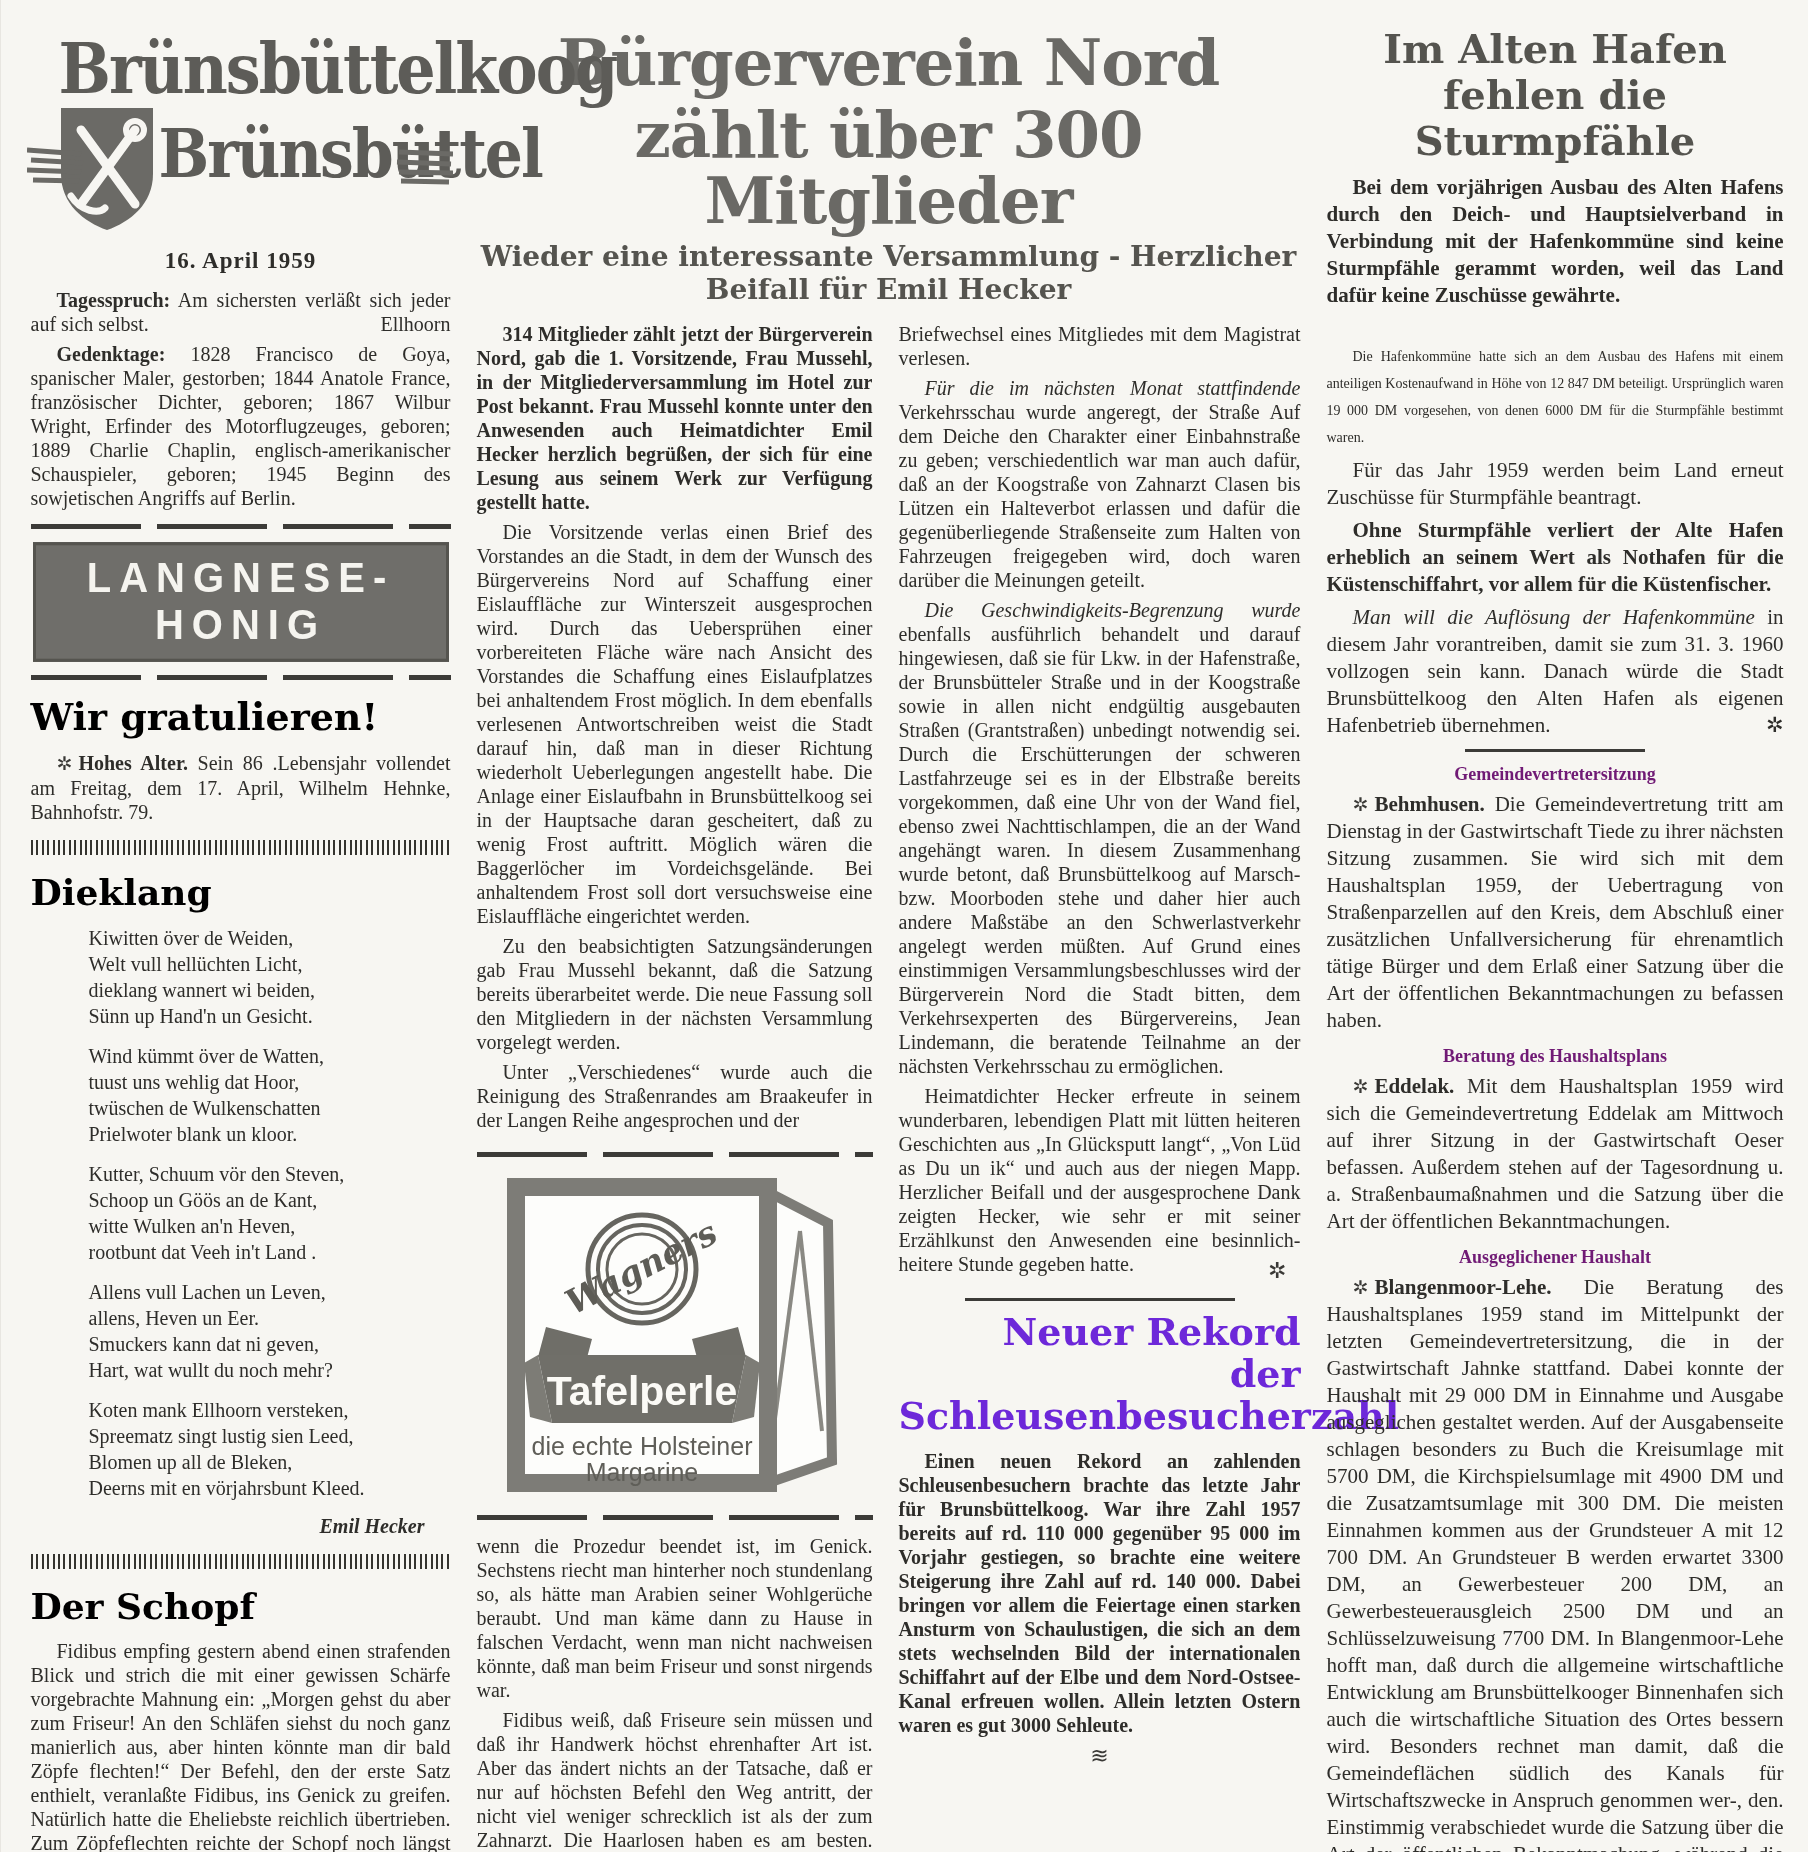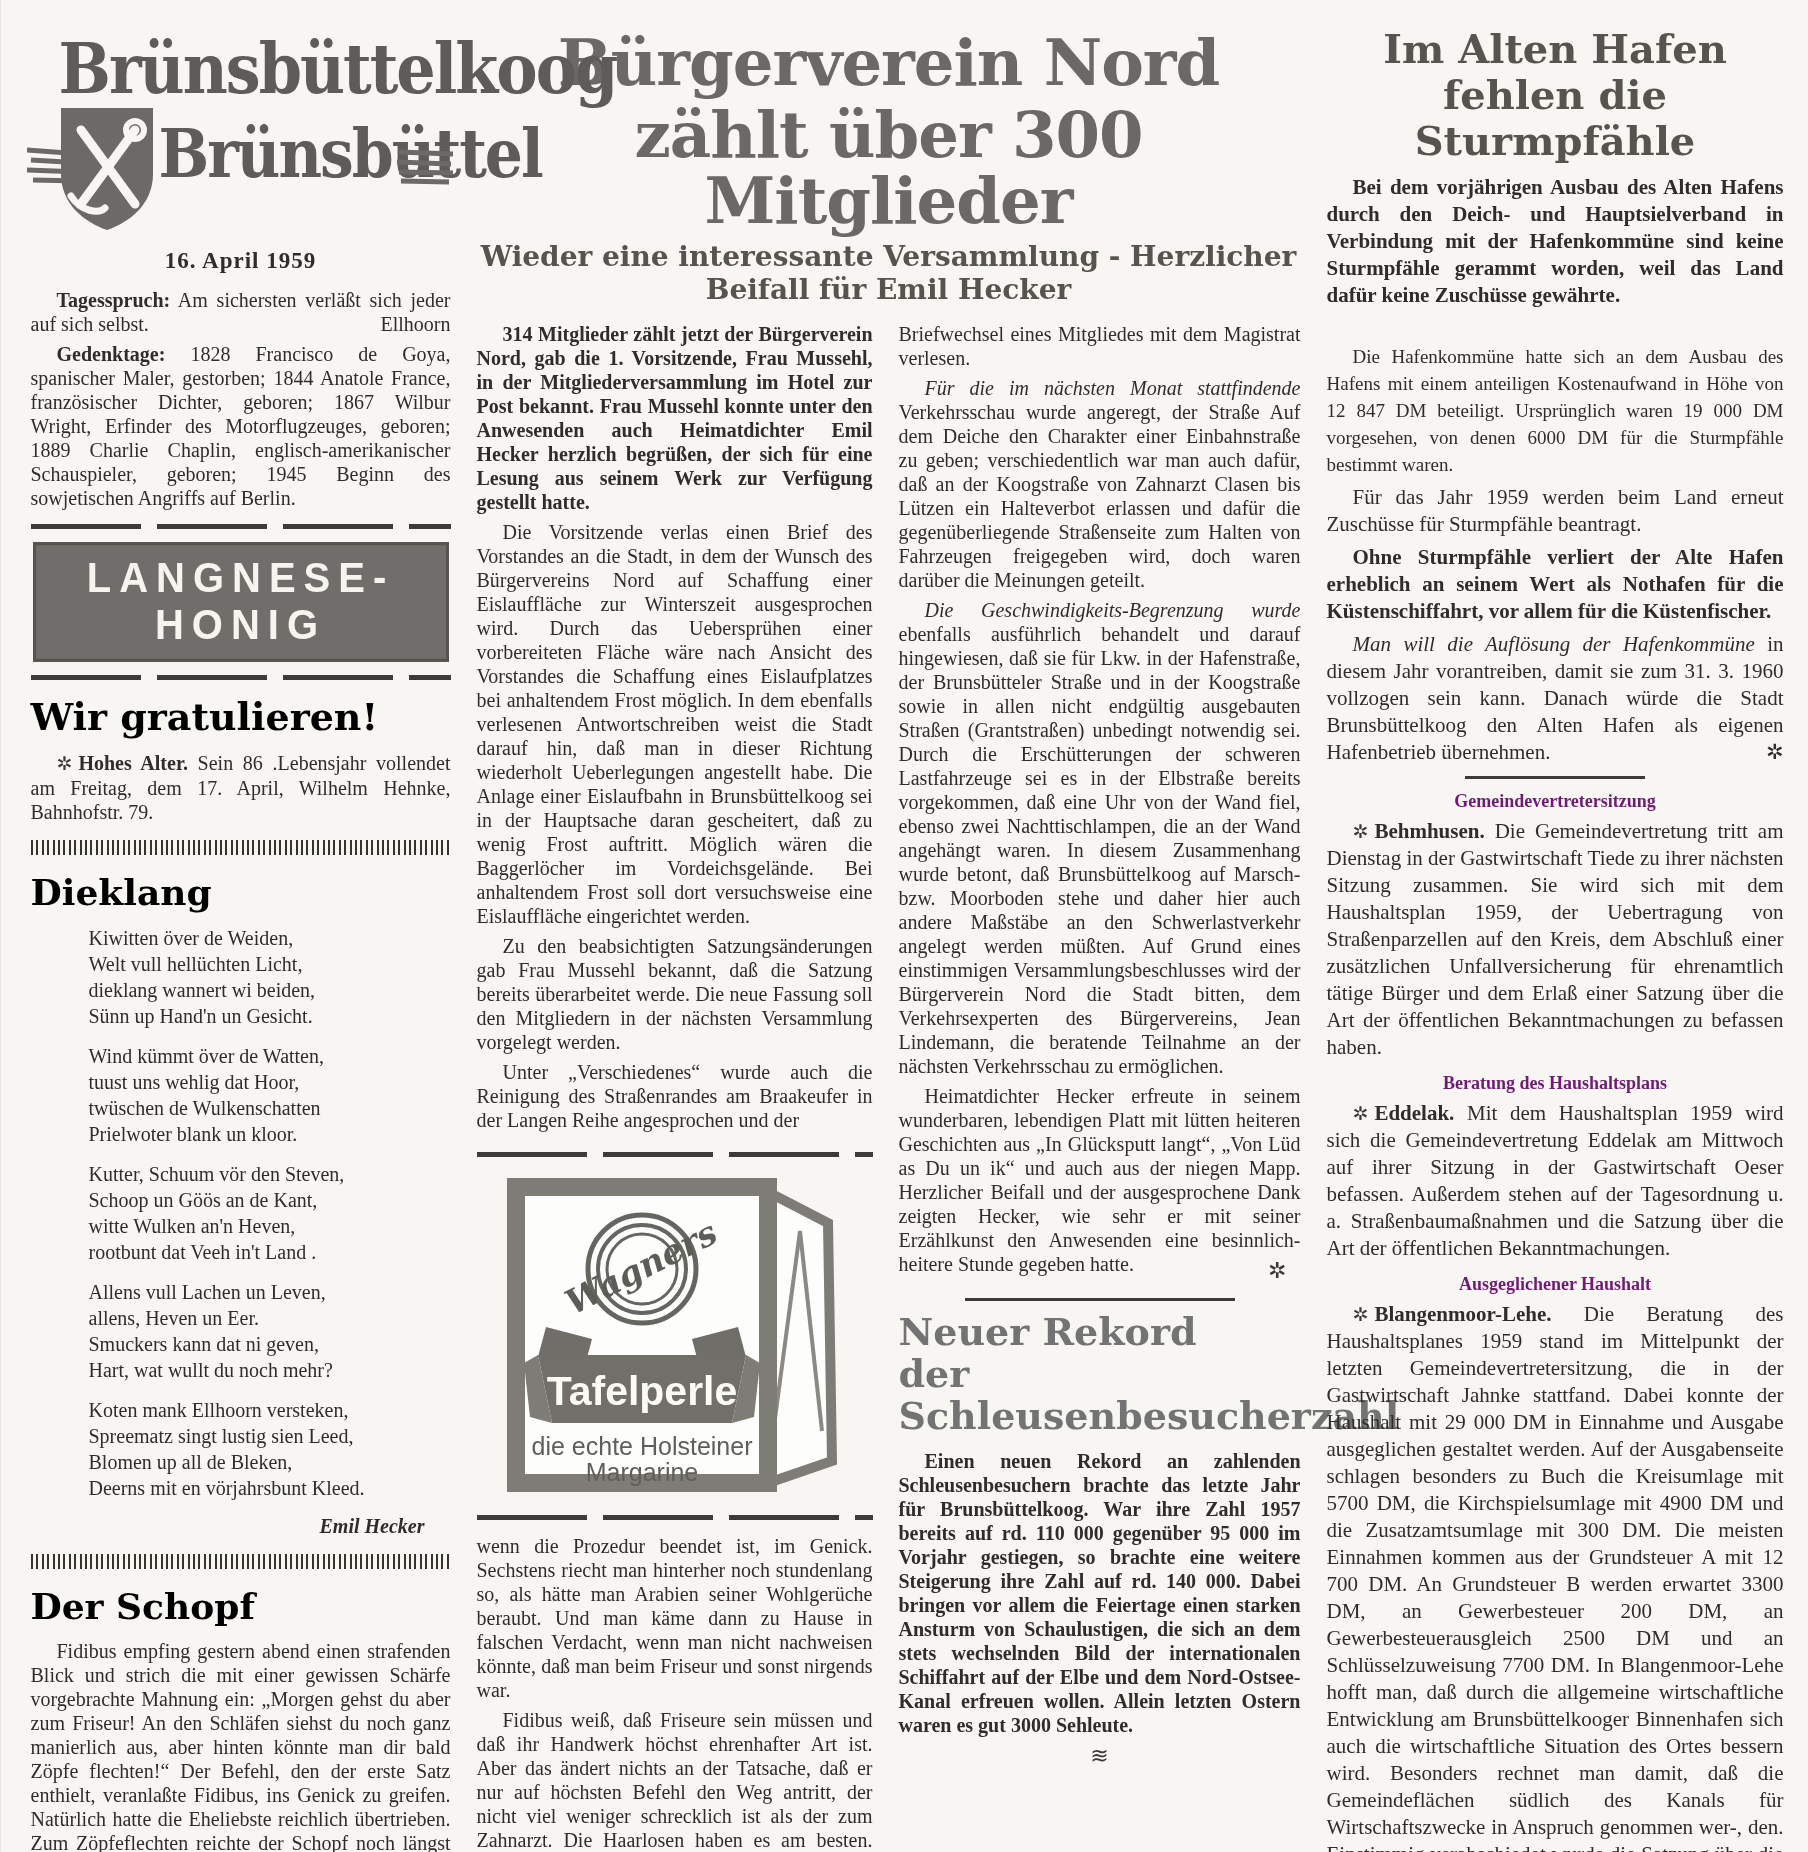--- a/index.html
+++ b/index.html
@@ -66,22 +66,22 @@
   
   .headline{font-family:"DejaVu Serif",serif;font-weight:bold;color:#6a6965;
     text-align:center;font-size:64px;line-height:66px;margin:4px 0 6px 0;
     letter-spacing:-1px;}
   .subhead{font-family:"DejaVu Serif",serif;font-weight:bold;color:#55544f;text-align:center;
     font-size:28px;margin-bottom:16px;letter-spacing:0;}
   .endmark{text-align:center;font-size:22px;color:#3a3936;margin:4px 0;}
   .endmark-r{text-align:right;font-size:22px;color:#3a3936;padding-right:14px;margin-top:-24px;}
   .star{font-size:19px;padding:0 6px 0 0;color:#3a3936;}
 
-  .rekord-title{font-family:"DejaVu Serif",serif;font-weight:bold;color:#737373;
-    text-align:left;font-size:38px;line-height:42px;margin:8px 0 12px 0;}
+  .rekord-title{font-family:"DejaVu Serif",serif;font-weight:bold;color:#6d28d9;
+    text-align:right;font-size:38px;line-height:42px;margin:8px 0 12px 0;}
   .hafen-title{font-family:"DejaVu Serif",serif;font-weight:bold;color:#55544f;
     text-align:center;font-size:40px;line-height:46px;margin:0 0 10px 0;}
 
   .ad-wrap{margin:10px auto;display:block;}
 </style>
 </head>
 <body>
 
 <div class="page">
   <div class="grid">
@@ -242,21 +242,21 @@
       <p class="endmark">≋</p>
 
     </div>
 
     <div class="col-right">
       <div class="hafen-title">
         <span>Im Alten Hafen</span><br>
         <span>fehlen die Sturmpfähle</span>
       </div>
       <p class="body-text indent bold" style="font-size:21px;line-height:27px;">Bei dem vorjährigen Ausbau des Alten Hafens durch den Deich- und Hauptsielverband in Verbindung mit der Hafenkommüne sind keine Sturmpfähle gerammt worden, weil das Land dafür keine Zuschüsse gewährte.</p>
-      <p class="body-text indent" style="font-size:19px;line-height:27px;margin-top:34px;">Die Hafenkommüne hatte sich an dem Ausbau des Hafens mit einem anteiligen Kostenaufwand in Höhe von 12 847 DM beteiligt. Ursprünglich waren 19 000 DM vorgesehen, von denen 6000 DM für die Sturmpfähle bestimmt waren.</p>
+      <p class="body-text indent" style="font-size:14px;line-height:27px;margin-top:34px;">Die Hafenkommüne hatte sich an dem Ausbau des Hafens mit einem anteiligen Kostenaufwand in Höhe von 12 847 DM beteiligt. Ursprünglich waren 19 000 DM vorgesehen, von denen 6000 DM für die Sturmpfähle bestimmt waren.</p>
       <p class="body-text indent" style="font-size:21px;line-height:27px;">Für das Jahr 1959 werden beim Land erneut Zuschüsse für Sturmpfähle beantragt.</p>
       <p class="body-text indent bold" style="font-size:21px;line-height:27px;">Ohne Sturmpfähle verliert der Alte Hafen erheblich an seinem Wert als Nothafen für die Küstenschiffahrt, vor allem für die Küstenfischer.</p>
       <p class="body-text indent" style="font-size:21px;line-height:27px;">
         <span class="ital">Man will die Auflösung der Hafenkommüne</span><span> in diesem Jahr vorantreiben, damit sie zum 31. 3. 1960 vollzogen sein kann. Danach würde die Stadt Brunsbüttelkoog den Alten Hafen als eigenen Hafenbetrieb übernehmen.</span>
         <span style="float:right">✲</span>
       </p>
 
       <div class="rule-short"></div>
 
       <div class="small-head">Gemeindevertretersitzung</div>

